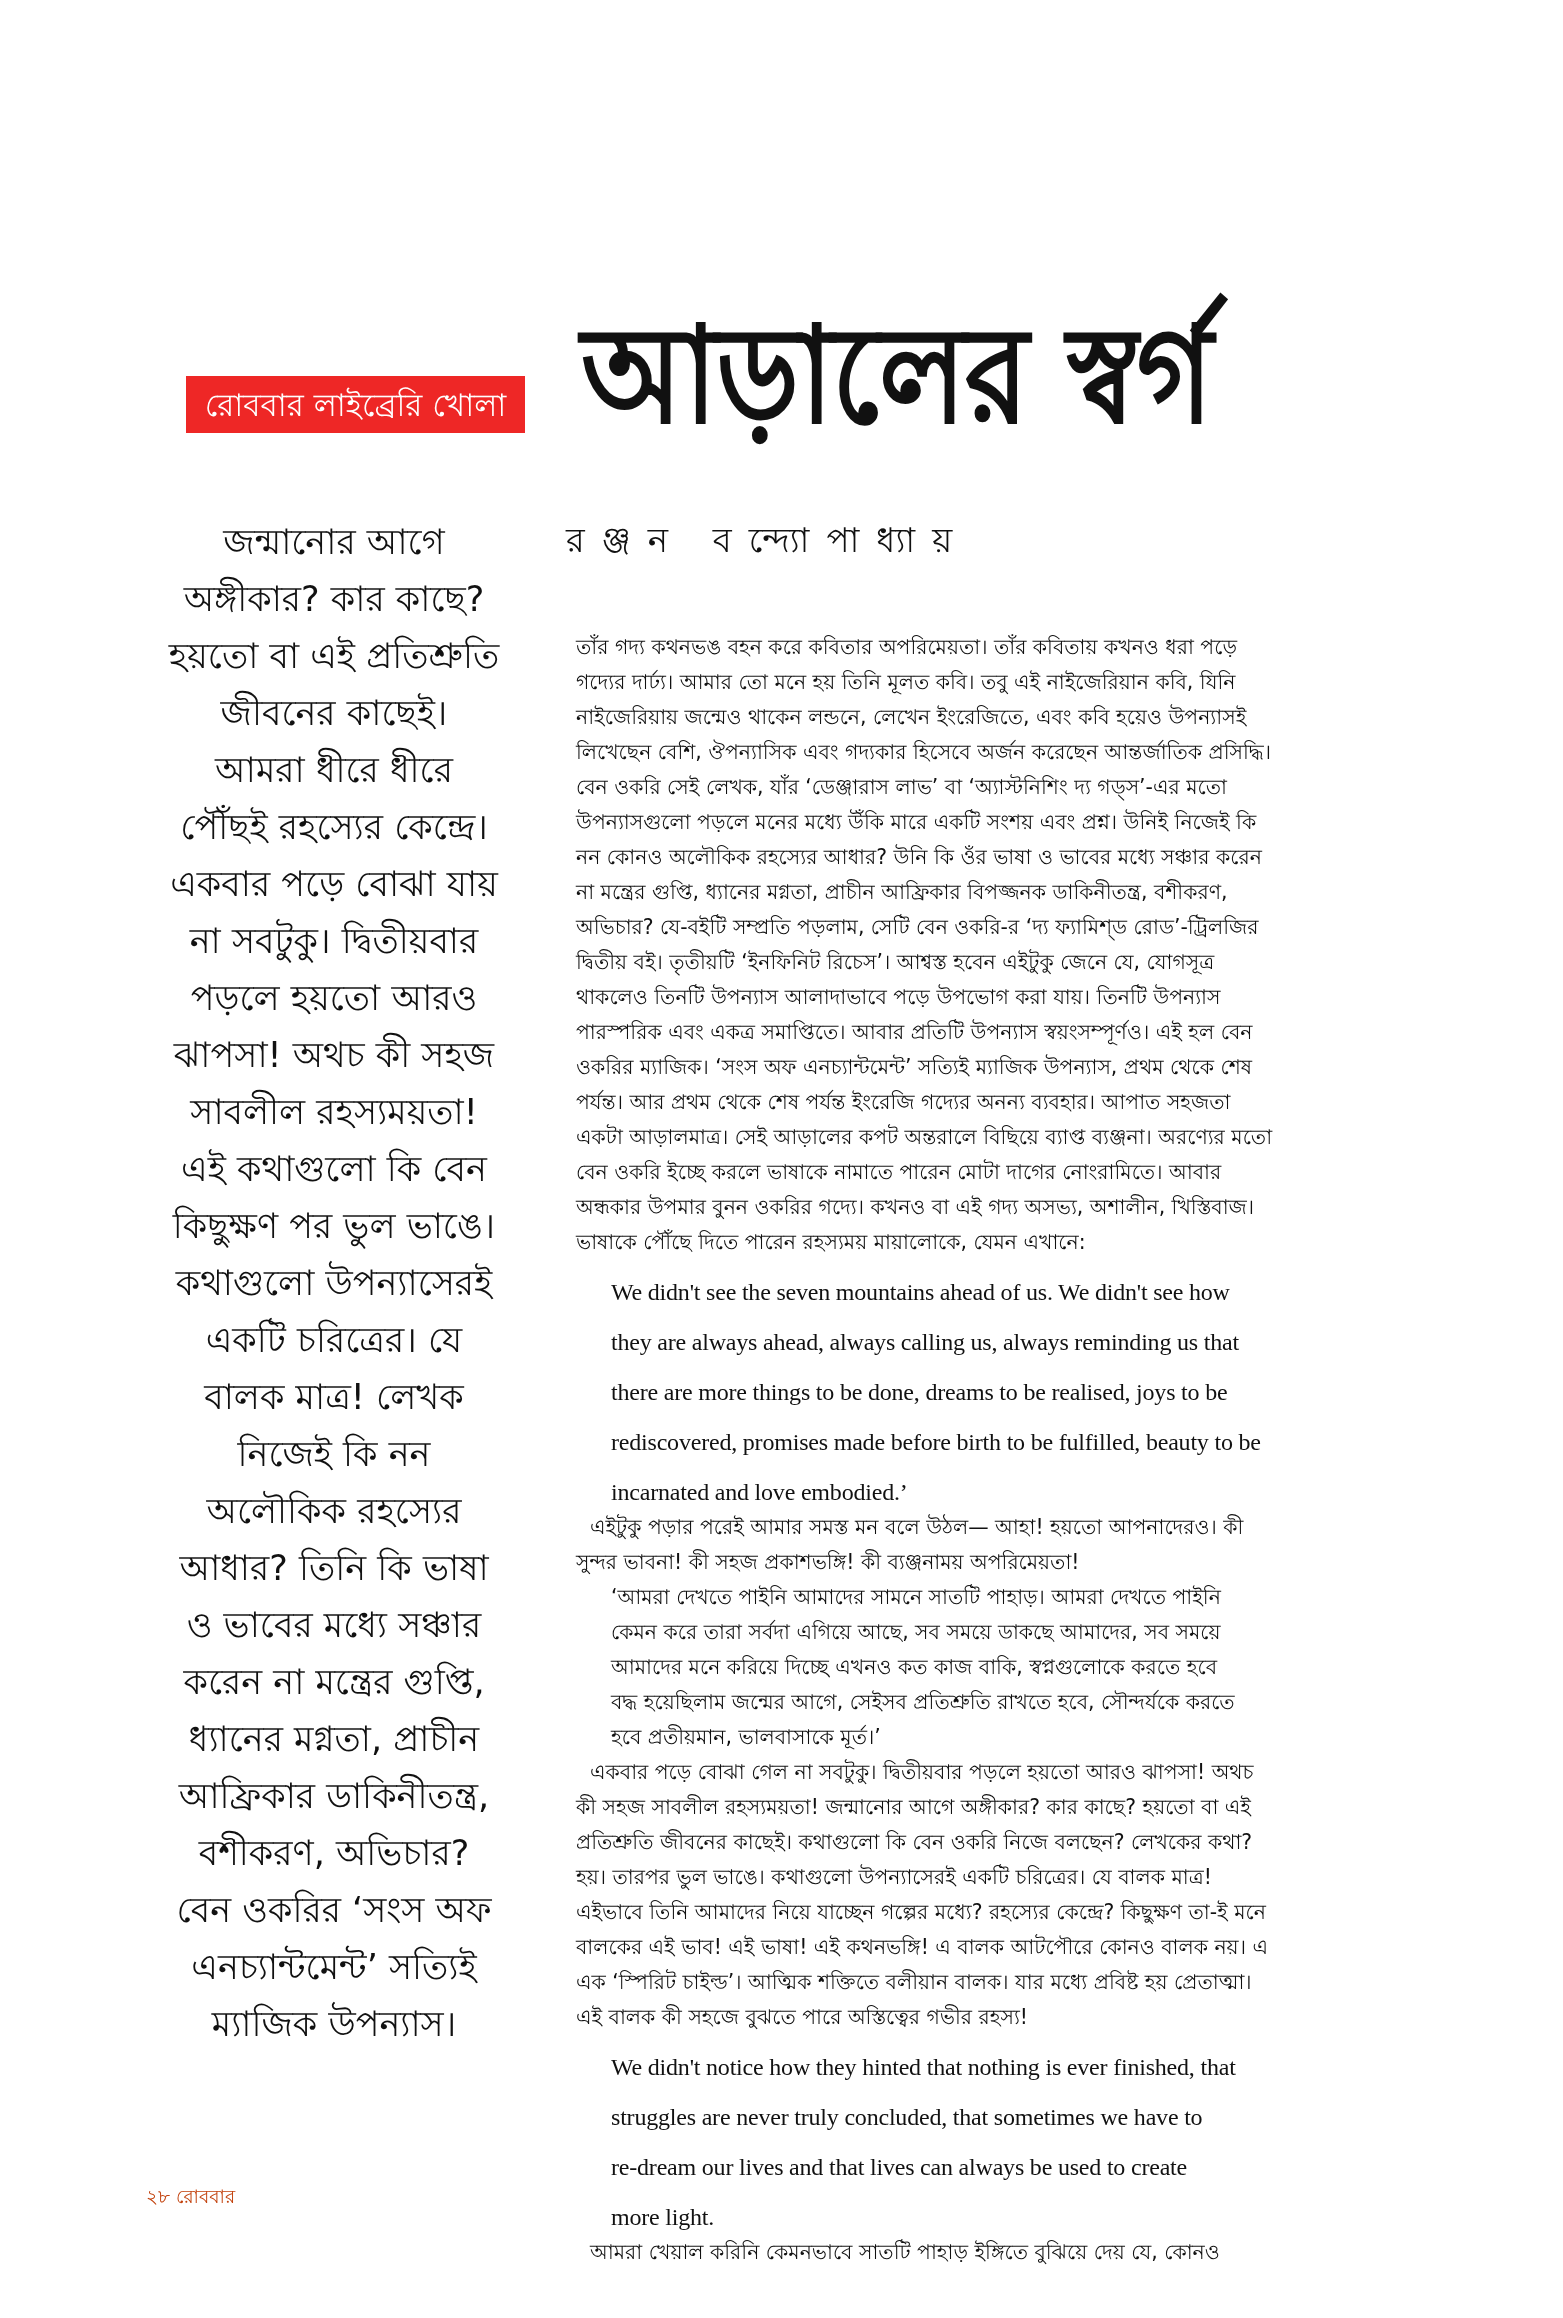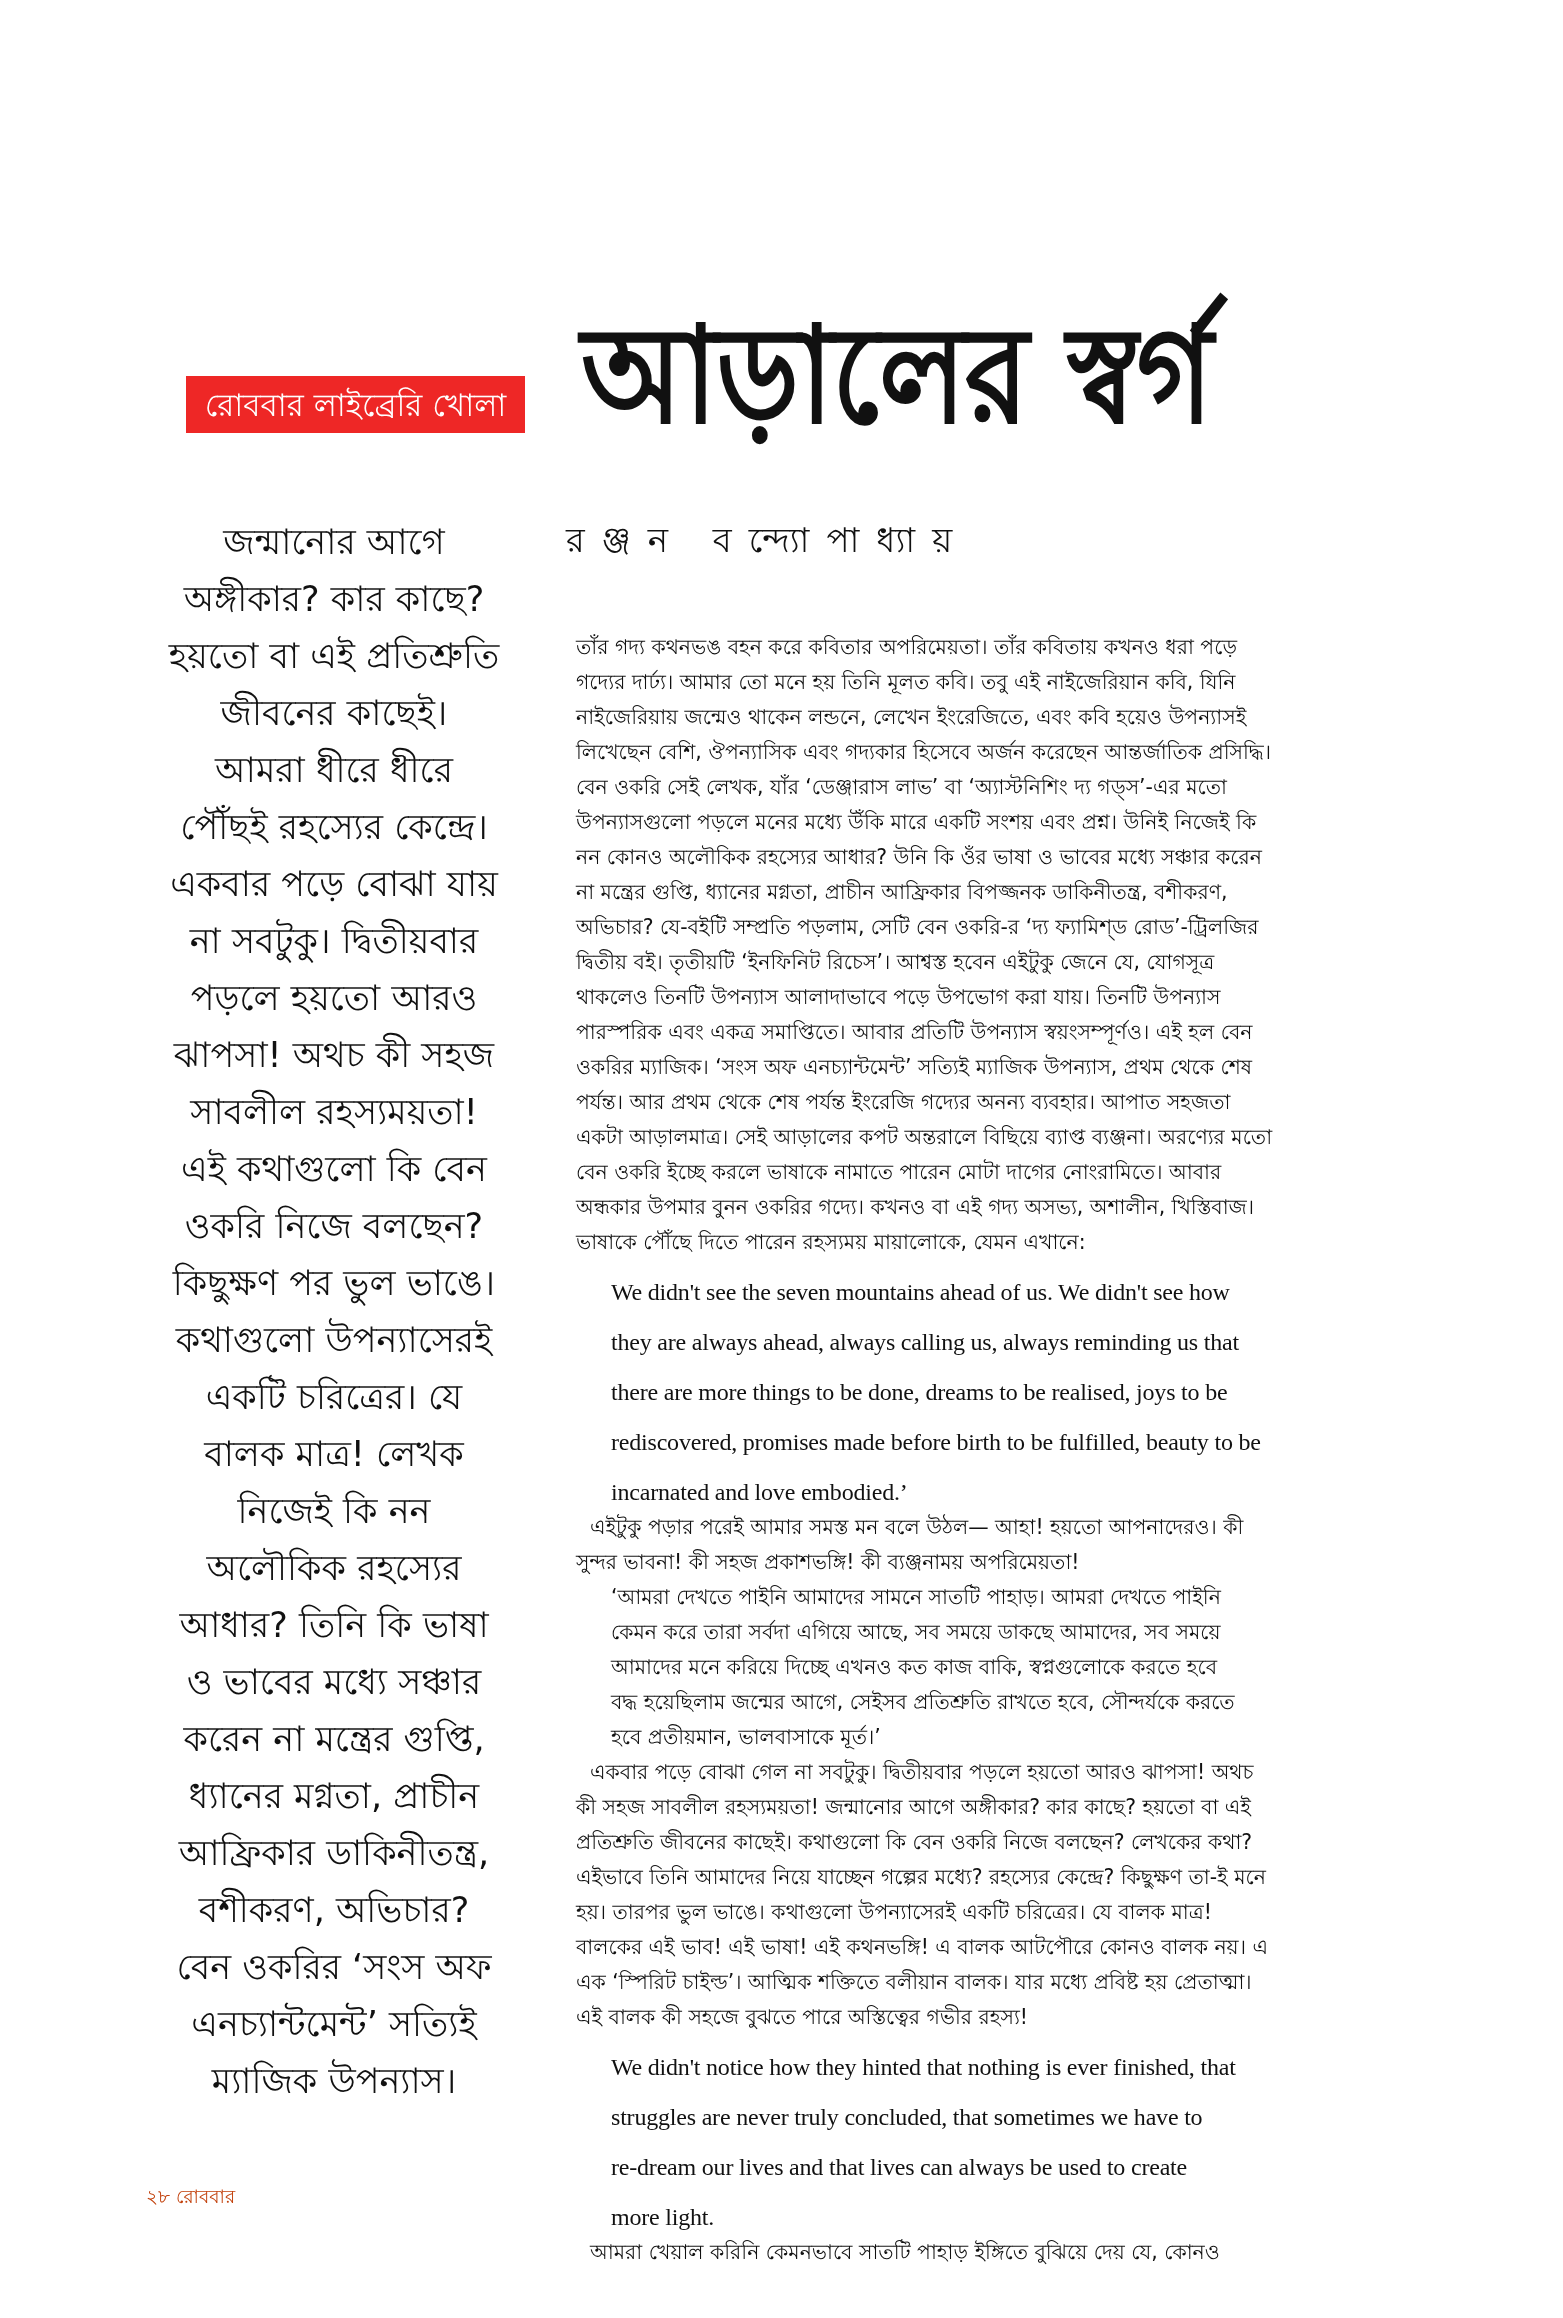--- a/index.html
+++ b/index.html
@@ -129,21 +129,20 @@
       <span class="pq-line">হয়তো বা এই প্রতিশ্রুতি</span>
       <span class="pq-line">জীবনের কাছেই।</span>
       <span class="pq-line">আমরা ধীরে ধীরে</span>
       <span class="pq-line">পৌঁছই রহস্যের কেন্দ্রে।</span>
       <span class="pq-line">একবার পড়ে বোঝা যায়</span>
       <span class="pq-line">না সবটুকু। দ্বিতীয়বার</span>
       <span class="pq-line">পড়লে হয়তো আরও</span>
       <span class="pq-line">ঝাপসা! অথচ কী সহজ</span>
       <span class="pq-line">সাবলীল রহস্যময়তা!</span>
       <span class="pq-line">এই কথাগুলো কি বেন</span>
-      <span class="pq-line">ওকরি নিজে বলছেন?</span>
       <span class="pq-line">কিছুক্ষণ পর ভুল ভাঙে।</span>
       <span class="pq-line">কথাগুলো উপন্যাসেরই</span>
       <span class="pq-line">একটি চরিত্রের। যে</span>
       <span class="pq-line">বালক মাত্র! লেখক</span>
       <span class="pq-line">নিজেই কি নন</span>
       <span class="pq-line">অলৌকিক রহস্যের</span>
       <span class="pq-line">আধার? তিনি কি ভাষা</span>
       <span class="pq-line">ও ভাবের মধ্যে সঞ্চার</span>
       <span class="pq-line">করেন না মন্ত্রের গুপ্তি,</span>
       <span class="pq-line">ধ্যানের মগ্নতা, প্রাচীন</span>
@@ -181,22 +180,22 @@
       <span class="line para-start">এইটুকু পড়ার পরেই আমার সমস্ত মন বলে উঠল— আহা! হয়তো আপনাদেরও। কী</span>
       <span class="line">সুন্দর ভাবনা! কী সহজ প্রকাশভঙ্গি! কী ব্যঞ্জনাময় অপরিমেয়তা!</span>
       <span class="line indent-quote">‘আমরা দেখতে পাইনি আমাদের সামনে সাতটি পাহাড়। আমরা দেখতে পাইনি</span>
       <span class="line indent-quote">কেমন করে তারা সর্বদা এগিয়ে আছে, সব সময়ে ডাকছে আমাদের, সব সময়ে</span>
       <span class="line indent-quote">আমাদের মনে করিয়ে দিচ্ছে এখনও কত কাজ বাকি, স্বপ্নগুলোকে করতে হবে</span>
       <span class="line indent-quote">বদ্ধ হয়েছিলাম জন্মের আগে, সেইসব প্রতিশ্রুতি রাখতে হবে, সৌন্দর্যকে করতে</span>
       <span class="line indent-quote">হবে প্রতীয়মান, ভালবাসাকে মূর্ত।’</span>
       <span class="line para-start">একবার পড়ে বোঝা গেল না সবটুকু। দ্বিতীয়বার পড়লে হয়তো আরও ঝাপসা! অথচ</span>
       <span class="line">কী সহজ সাবলীল রহস্যময়তা! জন্মানোর আগে অঙ্গীকার? কার কাছে? হয়তো বা এই</span>
       <span class="line">প্রতিশ্রুতি জীবনের কাছেই। কথাগুলো কি বেন ওকরি নিজে বলছেন? লেখকের কথা?</span>
+      <span class="line">হয়। তারপর ভুল ভাঙে। কথাগুলো উপন্যাসেরই একটি চরিত্রের। যে বালক মাত্র!</span>
       <span class="line">এইভাবে তিনি আমাদের নিয়ে যাচ্ছেন গল্পের মধ্যে? রহস্যের কেন্দ্রে? কিছুক্ষণ তা-ই মনে</span>
-      <span class="line">হয়। তারপর ভুল ভাঙে। কথাগুলো উপন্যাসেরই একটি চরিত্রের। যে বালক মাত্র!</span>
       <span class="line">বালকের এই ভাব! এই ভাষা! এই কথনভঙ্গি! এ বালক আটপৌরে কোনও বালক নয়। এ</span>
       <span class="line">এক ‘স্পিরিট চাইল্ড’। আত্মিক শক্তিতে বলীয়ান বালক। যার মধ্যে প্রবিষ্ট হয় প্রেতাত্মা।</span>
       <span class="line">এই বালক কী সহজে বুঝতে পারে অস্তিত্বের গভীর রহস্য!</span>
       <span class="line english eng-line-h">We didn't notice how they hinted that nothing is ever finished, that</span>
       <span class="line english eng-line-h">struggles are never truly concluded, that sometimes we have to</span>
       <span class="line english eng-line-h">re-dream our lives and that lives can always be used to create</span>
       <span class="line english eng-line-h">more light.</span>
       <span class="line para-start">আমরা খেয়াল করিনি কেমনভাবে সাতটি পাহাড় ইঙ্গিতে বুঝিয়ে দেয় যে, কোনও</span>
     </div>
 

